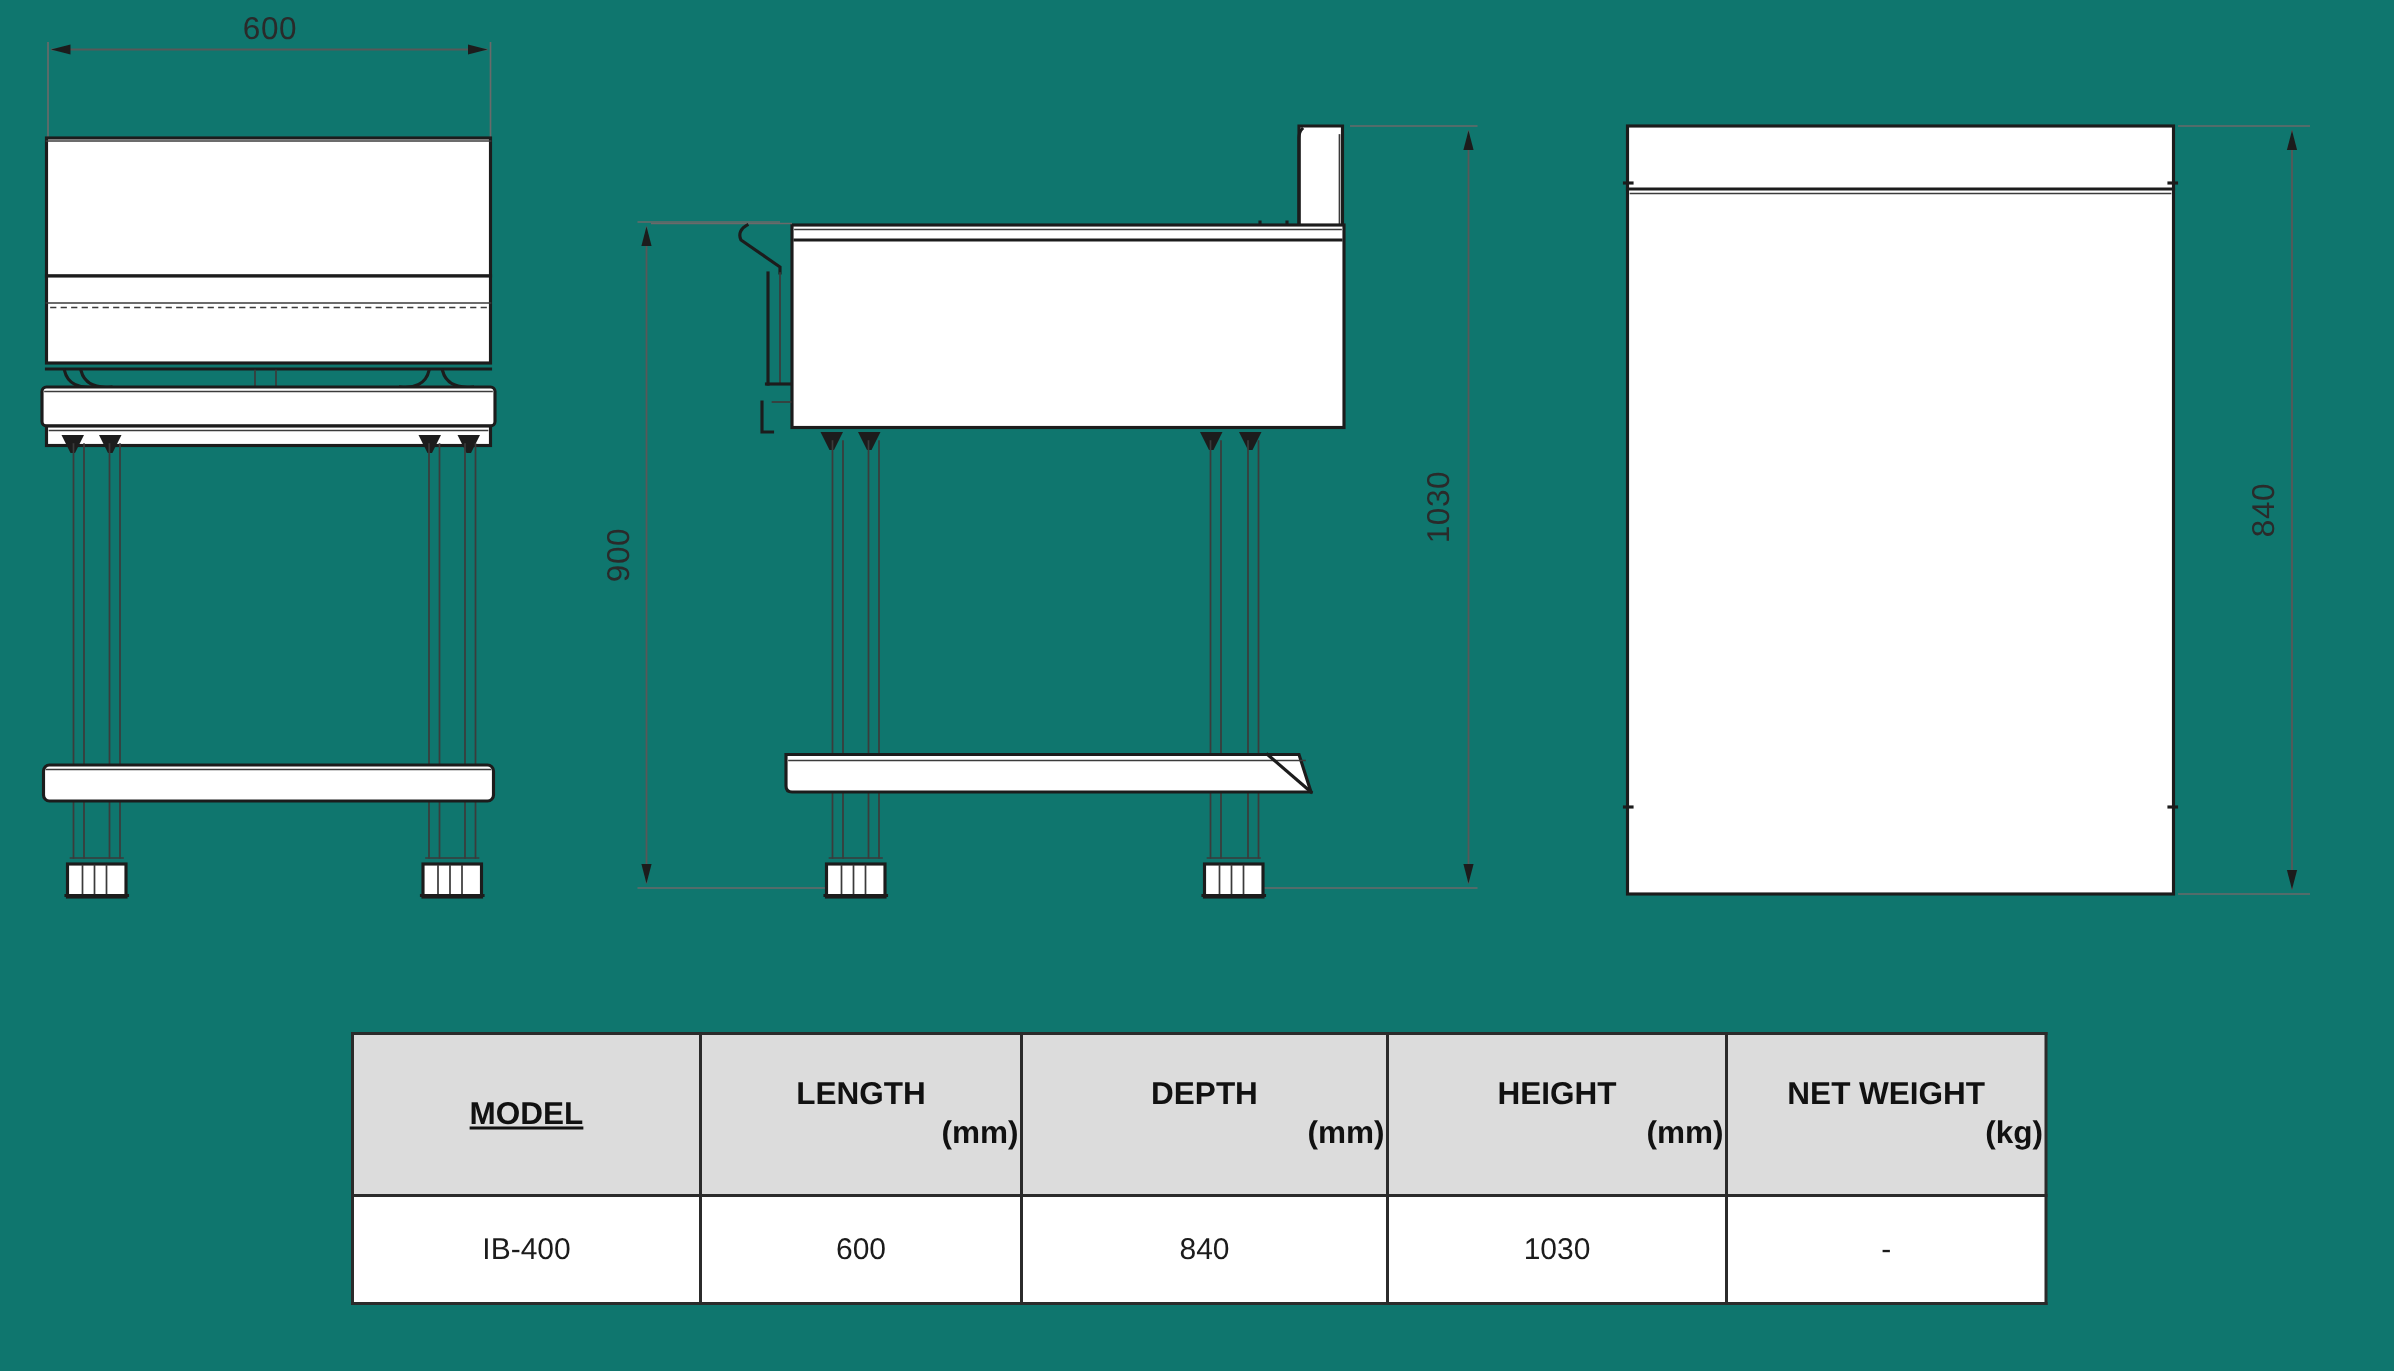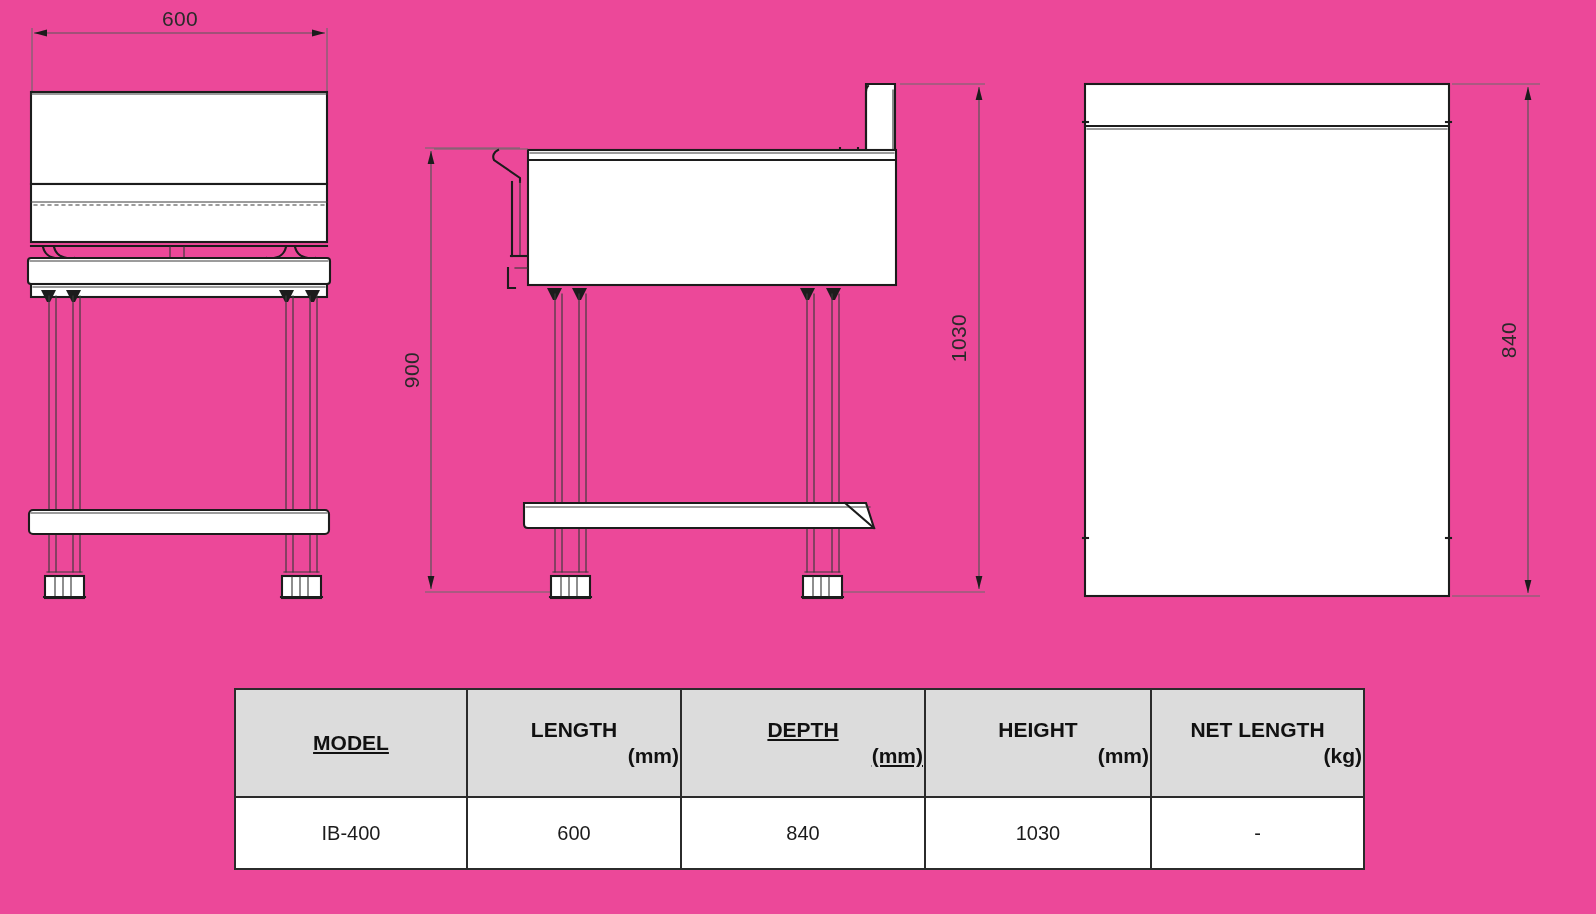--- a/index.html
+++ b/index.html
@@ -12,21 +12,21 @@
     height: 914px;
     font-family: "Liberation Sans", sans-serif;
     color: #1a1a1a;
     overflow: hidden;
     position: relative;
   }
   #sheet {
     position: relative;
     width: 1596px;
     height: 914px;
-    background: #ec4899;
+    background: #0f766e;
   }
   #drawing-area {
     position: absolute;
     left: 0;
     top: 0;
     width: 1596px;
     height: 640px;
   }
   svg.views {
     display: block;
@@ -97,21 +97,21 @@
   }
   table.spec td {
     background: #ffffff;
     height: 68px;
     font-size: 20px;
     font-weight: normal;
     color: #1b1b1b;
   }
   .col-model   { width: 228px; text-decoration: underline; }
   .col-length  { width: 210px; }
-  .col-depth   { width: 240px; text-decoration: underline; }
+  .col-depth   { width: 240px; }
   .col-height  { width: 222px; }
   .col-weight  { width: 209px; }
   .th-l1 { display: block; }
   .th-l2 { display: block; text-align: right; }
 </style>
 </head>
 <body>
 
 <div id="sheet">
 
@@ -330,21 +330,21 @@
           </th>
           <th class="col-depth">
             <span class="th-l1">DEPTH</span>
             <span class="th-l2">(mm)</span>
           </th>
           <th class="col-height">
             <span class="th-l1">HEIGHT</span>
             <span class="th-l2">(mm)</span>
           </th>
           <th class="col-weight">
-            <span class="th-l1">NET LENGTH</span>
+            <span class="th-l1">NET WEIGHT</span>
             <span class="th-l2">(kg)</span>
           </th>
         </tr>
       </thead>
       <tbody>
         <tr>
           <td>IB-400</td>
           <td>600</td>
           <td>840</td>
           <td>1030</td>

